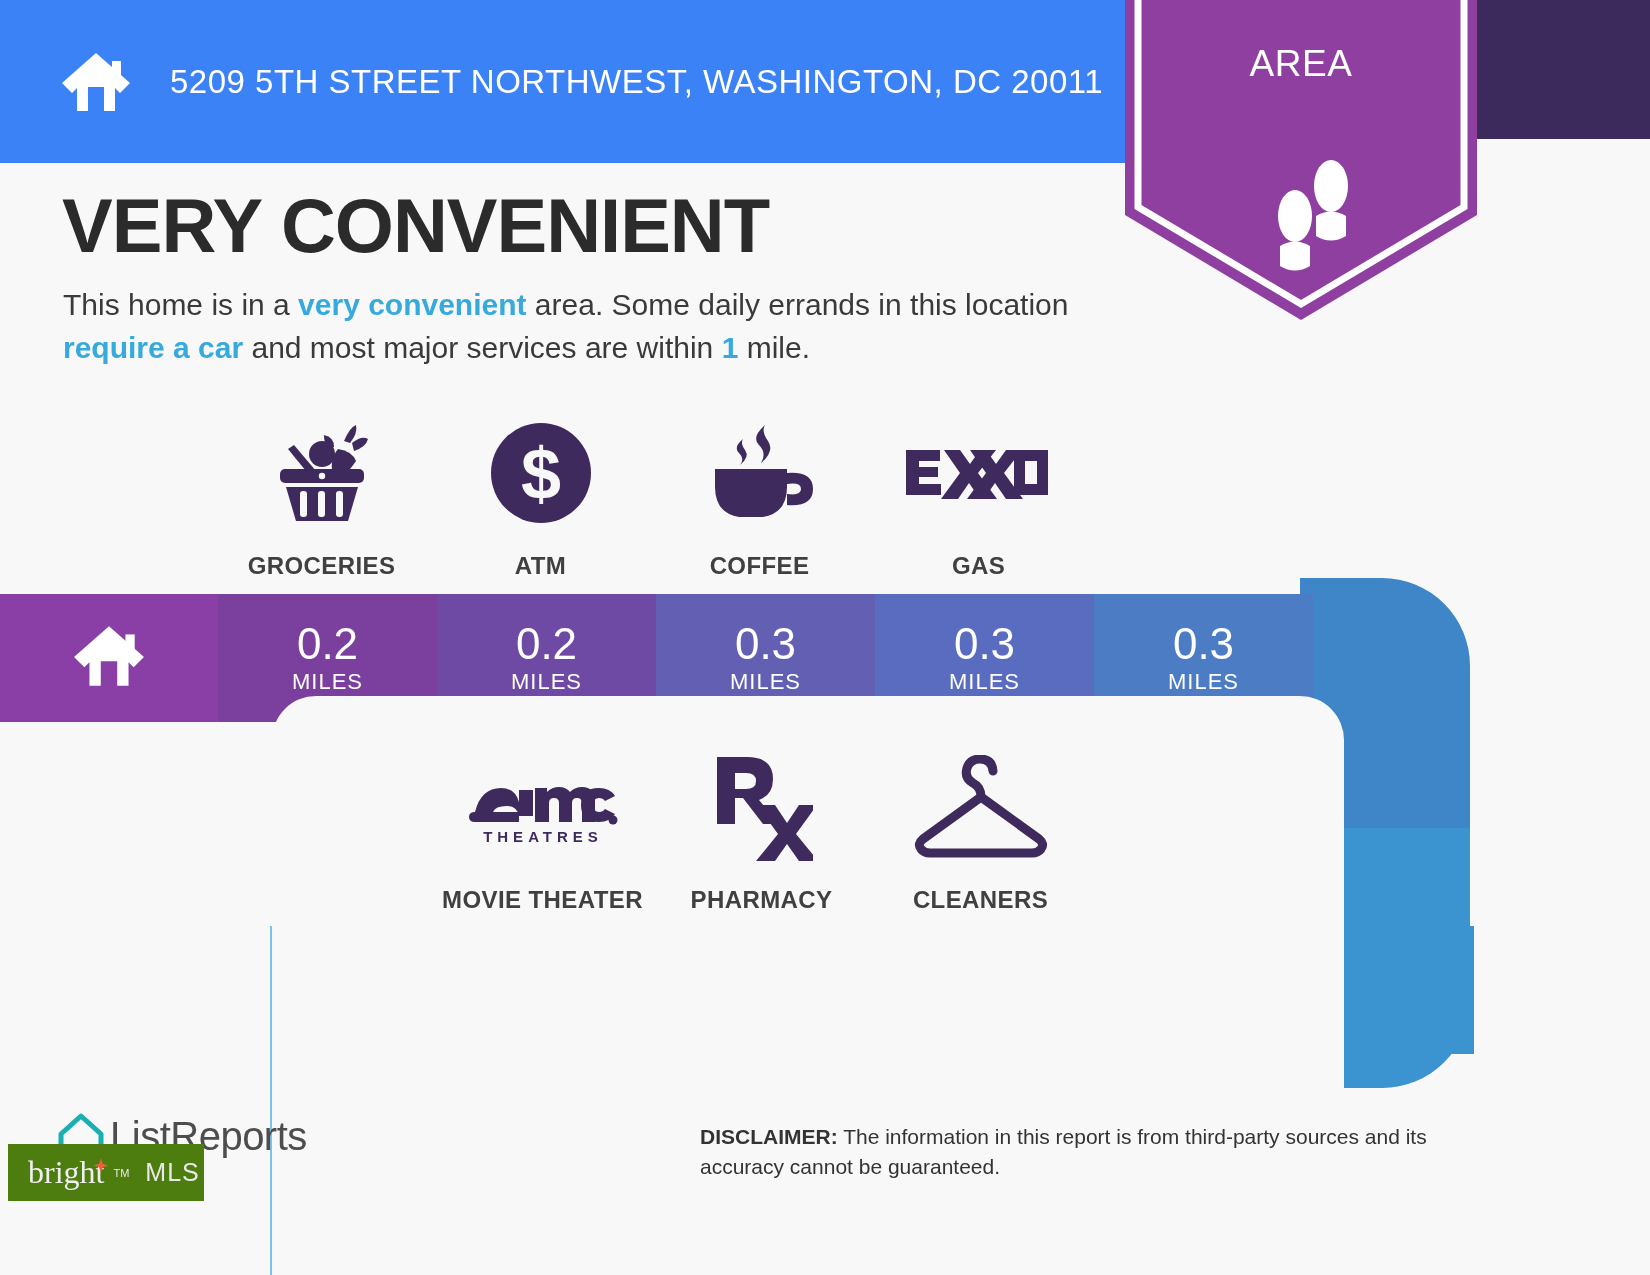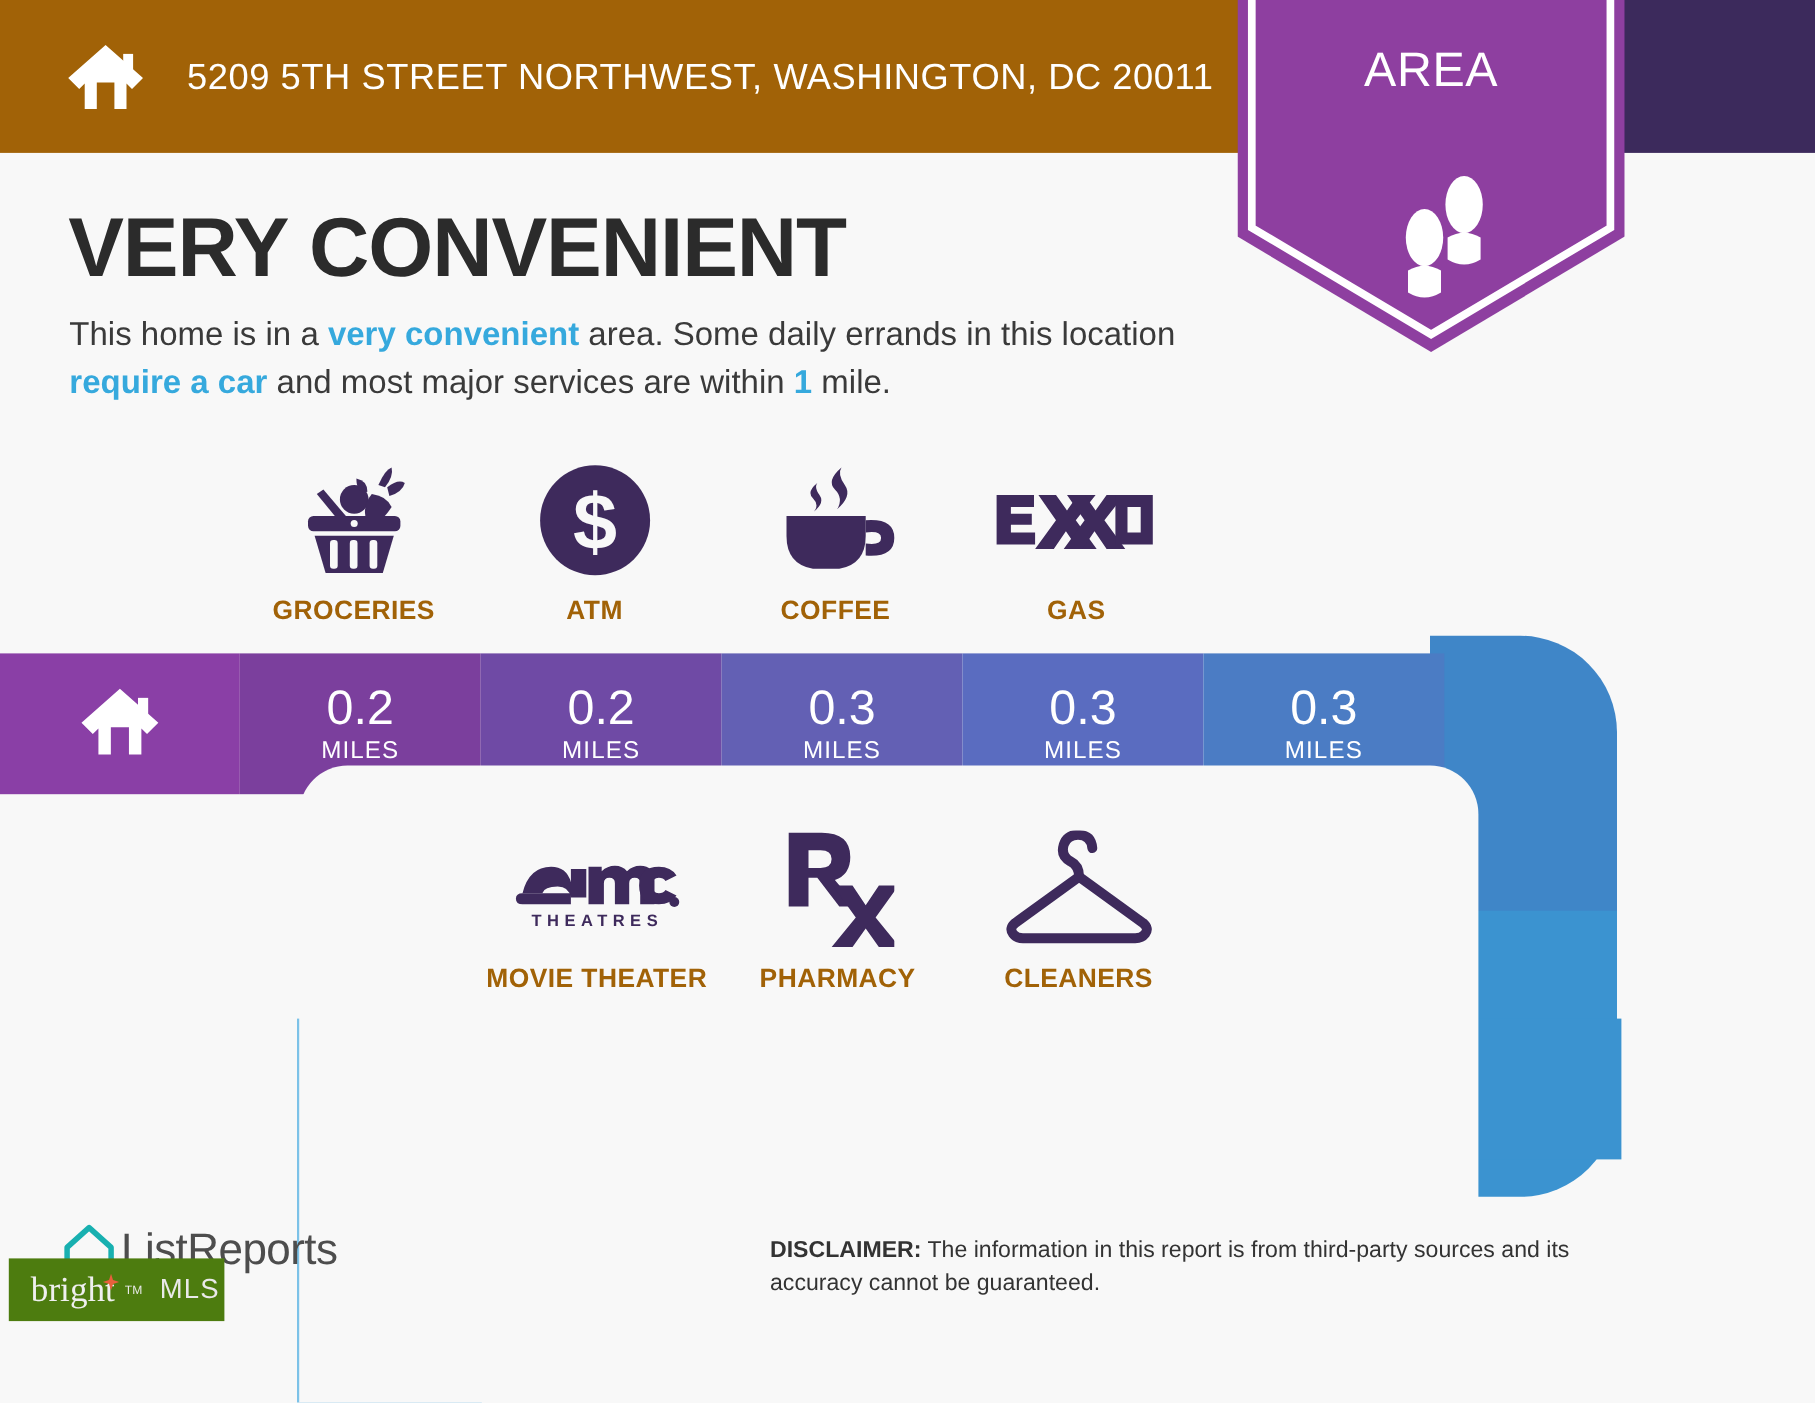--- a/index.html
+++ b/index.html
@@ -6,42 +6,42 @@
   html,body { width:1650px; height:1275px; }
   body {
     font-family:"Liberation Sans", sans-serif;
     background:#f8f8f8;
     position:relative;
     overflow:hidden;
   }
 
   
   .header {
-    position:absolute; left:0; top:0; width:1126px; height:139px;
-    background:#a16207; display:flex; align-items:center; padding-left:60px;
+    position:absolute; left:0; top:0; width:1126px; height:163px;
+    background:#3b82f6; display:flex; align-items:center; padding-left:60px;
   }
   .header-house { width:72px; height:62px; flex:none; margin-right:38px; }
   .header-address {
     color:#ffffff; font-size:33px; letter-spacing:0.5px; font-weight:400;
     white-space:nowrap;
   }
   .header-strip {
     position:absolute; left:1126px; top:0; width:524px; height:139px;
     background:#3c2a5c;
   }
 
   
   .badge {
     position:absolute; left:1125px; top:0; width:352px; height:320px;
     z-index:5;
   }
   .badge svg { display:block; }
   .badge-text {
     position:absolute; top:40px; left:0; width:100%;
-    text-align:center; color:#fff; font-size:44px; line-height:48px;
+    text-align:center; color:#fff; font-size:37px; line-height:48px;
     font-weight:400; letter-spacing:0.5px;
   }
 
   
   .headline {
     position:absolute; left:62px; top:182px;
     font-size:76px; font-weight:bold; color:#2b2b2b; letter-spacing:-1px;
   }
   .subtext {
     position:absolute; left:63px; top:283px; width:1060px;
@@ -86,22 +86,22 @@
   }
 
   
   .icon-row { position:absolute; display:flex; }
   .icon-cell {
     width:219px; display:flex; flex-direction:column;
     align-items:center; justify-content:flex-end;
   }
   .icon-art { height:110px; display:flex; align-items:center; justify-content:center; }
   .icon-label {
-    font-size:24px; font-weight:bold; color:#a16207; letter-spacing:0.4px;
-    white-space:nowrap; margin-top:14px;
+    font-size:24px; font-weight:bold; color:#404040; letter-spacing:0.4px;
+    white-space:nowrap; margin-top:24px;
   }
 
   #iconRow1 { left:212px; top:418px; }
   #iconRow2 { left:433px; top:752px; }
 
   
   .lr-logo { position:absolute; left:58px; top:1112px; display:flex; align-items:center; }
   .lr-logo svg { width:46px; height:44px; margin-right:6px; }
   .lr-name { font-size:40px; color:#4d4d4d; letter-spacing:-0.5px; }
 

